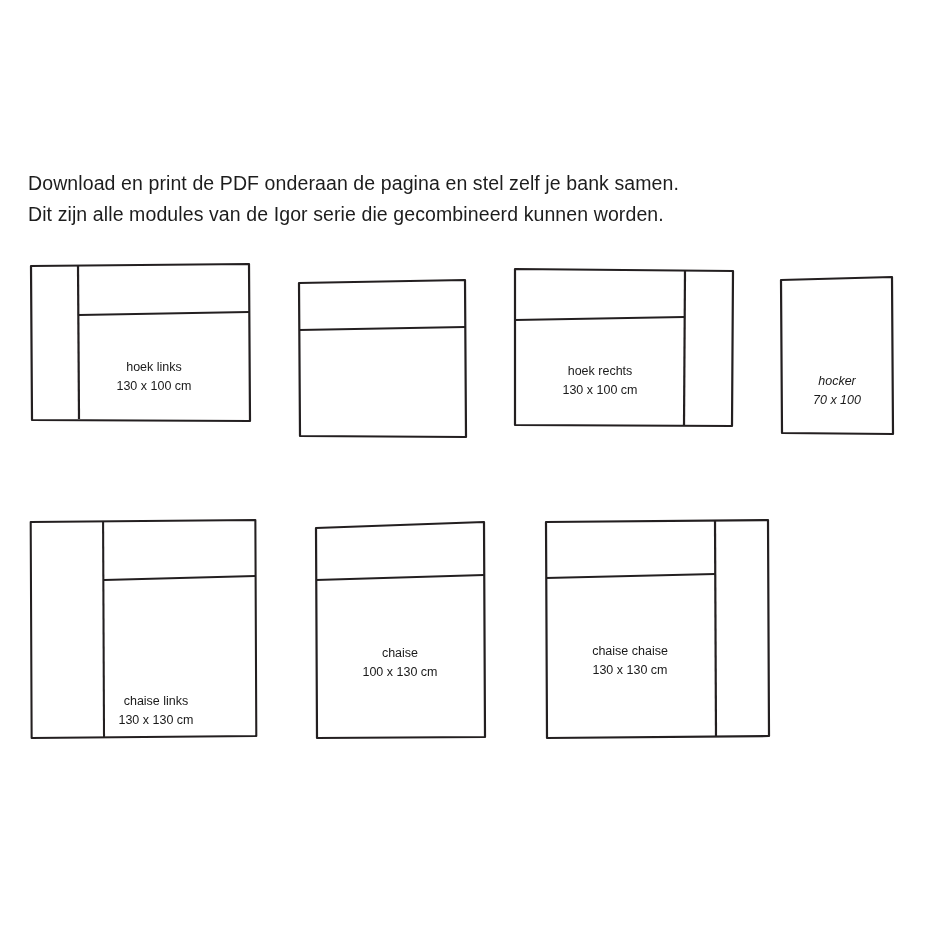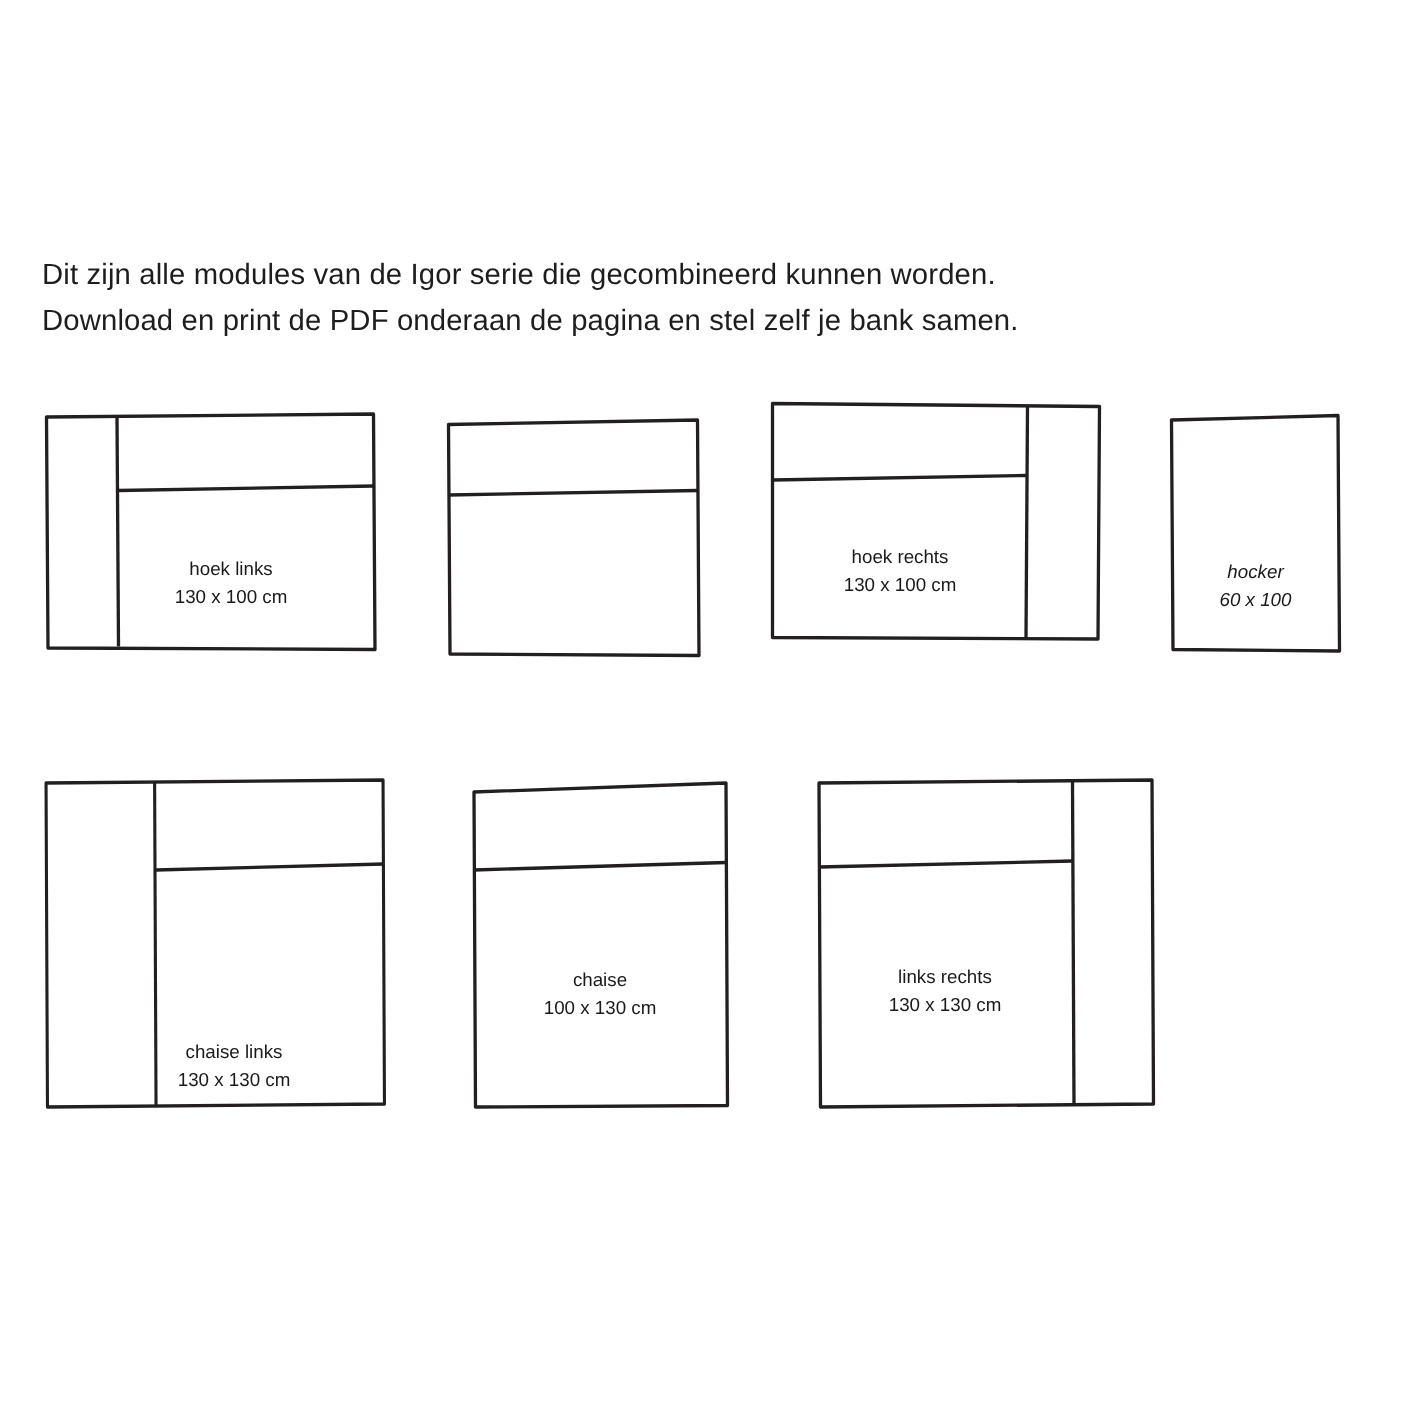--- a/index.html
+++ b/index.html
@@ -58,25 +58,25 @@
   .mod-label .l2 { display: block; }
 
   
 </style>
 </head>
 <body>
 
 <div id="page">
 
   <div class="intro">
+    <div class="intro-line">Download en print de PDF onderaan de pagina en stel zelf je bank samen.</div>
     <div class="intro-line">Dit zijn alle modules van de Igor serie die gecombineerd kunnen worden.</div>
-    <div class="intro-line">Download en print de PDF onderaan de pagina en stel zelf je bank samen.</div>
   </div>
 
-  <div class="module" style="left:28px; top:272px; width:224px; height:164px;">
+  <div class="module" style="left:28px; top:260px; width:224px; height:164px;">
     <svg width="224" height="164" viewBox="0 0 224 164" fill="none">
       <path d="M3 6 L221 4 L222 161 L4 160 Z" stroke="#231f20" stroke-width="2.2" fill="none" stroke-linejoin="round"></path>
       <path d="M50 6 L51 159" stroke="#231f20" stroke-width="2.2" fill="none"></path>
       <path d="M51 55 L221 52" stroke="#231f20" stroke-width="2.2" fill="none"></path>
     </svg>
     <div class="mod-label" style="top:98px; left:28px; width:196px;">
       <span class="l1">hoek links</span>
       <span class="l2">130 x 100 cm</span>
     </div>
   </div>
@@ -99,21 +99,21 @@
       <span class="l2">130 x 100 cm</span>
     </div>
   </div>
 
   <div class="module" style="left:778px; top:274px; width:120px; height:166px;">
     <svg width="120" height="166" viewBox="0 0 120 166" fill="none">
       <path d="M3 6 L114 3 L115 160 L4 159 Z" stroke="#231f20" stroke-width="2.2" fill="none" stroke-linejoin="round"></path>
     </svg>
     <div class="mod-label" style="top:98px; left:0px; width:118px;font-style:italic;">
       <span class="l1">hocker</span>
-      <span class="l2">60 x 100</span>
+      <span class="l2">70 x 100</span>
     </div>
   </div>
 
   <div class="module" style="left:26px; top:518px; width:230px; height:226px;">
     <svg width="230" height="226" viewBox="0 0 230 226" fill="none">
       <path d="M5 4 L244 2 L245 218 L6 220 Z" transform="scale(0.94,1)" stroke="#231f20" stroke-width="2.2" fill="none" stroke-linejoin="round"></path>
       <path d="M82 4 L83 219" transform="scale(0.94,1)" stroke="#231f20" stroke-width="2.2" fill="none"></path>
       <path d="M83 62 L244 58" transform="scale(0.94,1)" stroke="#231f20" stroke-width="2.2" fill="none"></path>
     </svg>
     <div class="mod-label" style="top:126px; left:30px; width:200px;margin-top:48px;">
@@ -133,18 +133,18 @@
     </div>
   </div>
 
   <div class="module" style="left:542px; top:516px; width:230px; height:228px;">
     <svg width="230" height="228" viewBox="0 0 230 228" fill="none">
       <path d="M4 6 L226 4 L227 220 L5 222 Z" stroke="#231f20" stroke-width="2.2" fill="none" stroke-linejoin="round"></path>
       <path d="M173 5 L174 221" stroke="#231f20" stroke-width="2.2" fill="none"></path>
       <path d="M4 62 L173 58" stroke="#231f20" stroke-width="2.2" fill="none"></path>
     </svg>
     <div class="mod-label" style="top:126px; left:0px; width:176px;">
-      <span class="l1">links rechts</span>
+      <span class="l1">chaise chaise</span>
       <span class="l2">130 x 130 cm</span>
     </div>
   </div>
 
 </div>
 
 </body></html>

